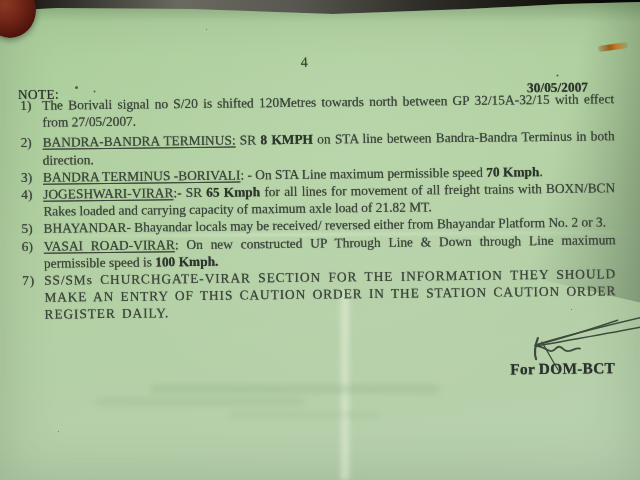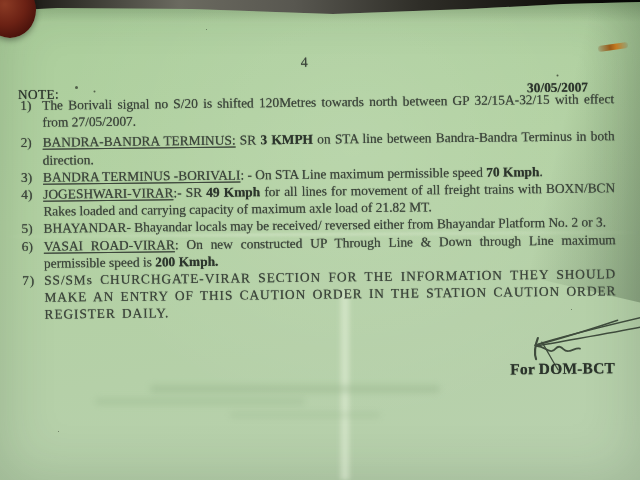--- a/index.html
+++ b/index.html
@@ -109,41 +109,41 @@
 
     <ol class="items">
 
       <li>
         <span class="num">1)</span>
         <span>The Borivali signal no S/20 is shifted 120Metres towards north between GP 32/15A-32/15 with effect from 27/05/2007.</span>
       </li>
 
       <li class="gap">
         <span class="num">2)</span>
-        <span class="u">BANDRA-BANDRA TERMINUS:</span><span> SR </span><b>3 KMPH</b><span> on STA line between Bandra-Bandra Terminus in both direction.</span>
+        <span class="u">BANDRA-BANDRA TERMINUS:</span><span> SR </span><b>8 KMPH</b><span> on STA line between Bandra-Bandra Terminus in both direction.</span>
       </li>
 
       <li>
         <span class="num">3)</span>
         <span class="u">BANDRA TERMINUS -BORIVALI</span><span>: - On STA Line maximum permissible speed </span><b>70 Kmph</b><span>.</span>
       </li>
 
       <li>
         <span class="num">4)</span>
-        <span class="u">JOGESHWARI-VIRAR</span><span>:- SR </span><b>49 Kmph</b><span> for all lines for movement of all freight trains with BOXN/BCN Rakes loaded and carrying capacity of maximum axle load of 21.82 MT.</span>
+        <span class="u">JOGESHWARI-VIRAR</span><span>:- SR </span><b>65 Kmph</b><span> for all lines for movement of all freight trains with BOXN/BCN Rakes loaded and carrying capacity of maximum axle load of 21.82 MT.</span>
       </li>
 
       <li>
         <span class="num">5)</span>
         <span>BHAYANDAR- Bhayandar locals may be received/ reversed either from Bhayandar Platform No. 2 or 3.</span>
       </li>
 
       <li>
         <span class="num">6)</span>
-        <span class="u">VASAI ROAD-VIRAR</span><span>: On new constructed UP Through Line &amp; Down through Line maximum permissible speed is </span><b>200 Kmph.</b><span></span>
+        <span class="u">VASAI ROAD-VIRAR</span><span>: On new constructed UP Through Line &amp; Down through Line maximum permissible speed is </span><b>100 Kmph.</b><span></span>
       </li>
 
       <li class="caps">
         <span class="num">7)</span>
         <span>SS/SMs CHURCHGATE-VIRAR SECTION FOR THE INFORMATION THEY SHOULD MAKE AN ENTRY OF THIS CAUTION ORDER IN THE STATION CAUTION ORDER REGISTER DAILY.</span>
       </li>
 
     </ol>
 
     <svg class="sig" width="150" height="62" viewBox="0 0 150 62" fill="none" stroke="#2f3a2e" stroke-width="1.5" stroke-linecap="round" opacity="0.88">

